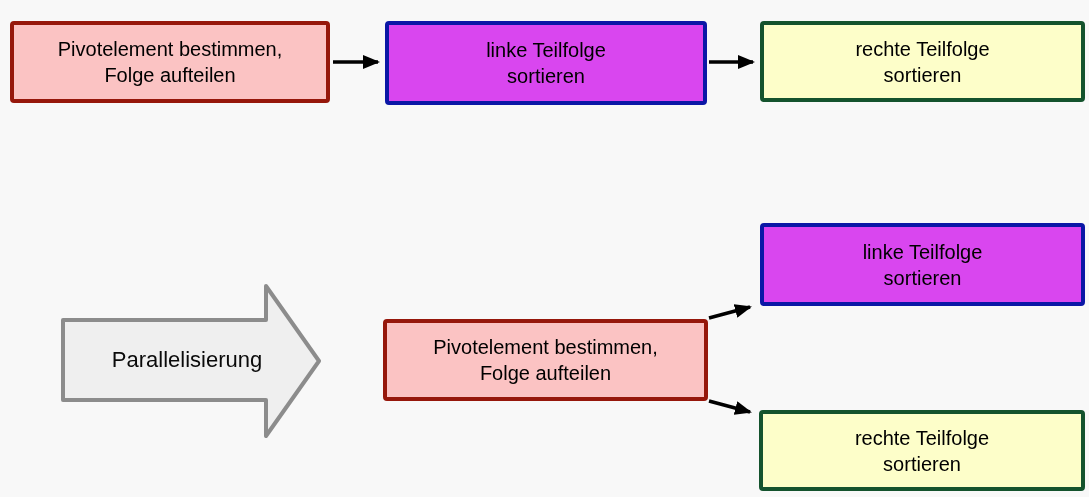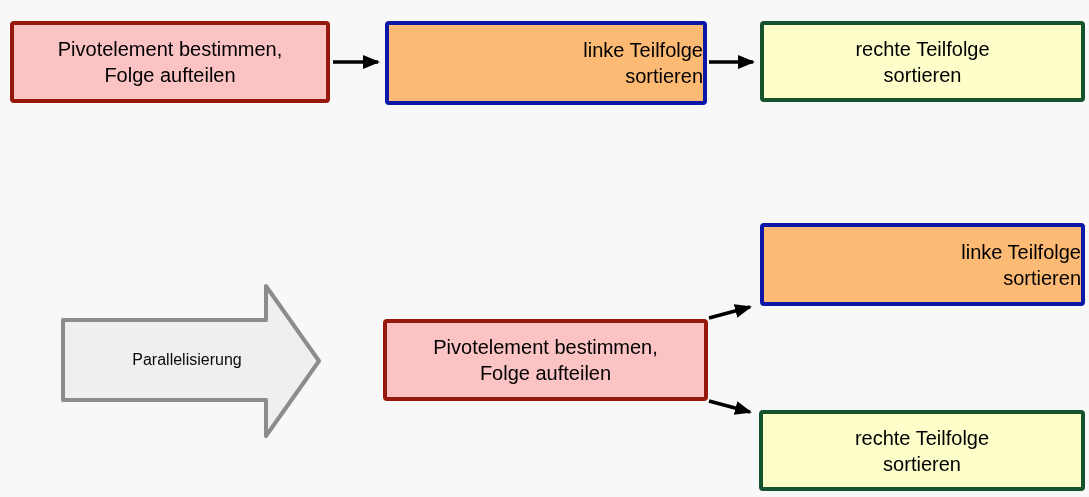--- a/index.html
+++ b/index.html
@@ -33,44 +33,43 @@
     text-align: center;
     font-size: 20px;
     line-height: 26px;
     color: #000000;
   }
   .node.pivot {
     background: #FBC3C3;
     border: 4px solid #96170B;
   }
   .node.leftsort {
-    background: #fdba74;
+    background: #d946ef;
     border: 4px solid #0B17A6;
-    align-items: flex-end;
   }
   .node.rightsort {
     background: #FDFEC9;
     border: 4px solid #14532d;
   }
   .node-seq-pivot  { left: 10px;  top: 21px;  width: 320px; height: 82px; }
   .node-seq-left   { left: 385px; top: 21px;  width: 322px; height: 84px; }
   .node-seq-right  { left: 760px; top: 21px;  width: 325px; height: 81px; }
   .node-par-left   { left: 760px; top: 223px; width: 325px; height: 83px; }
   .node-par-pivot  { left: 383px; top: 319px; width: 325px; height: 82px; }
   .node-par-right  { left: 759px; top: 410px; width: 326px; height: 81px; }
   .transition-label {
     position: absolute;
     left: 63px;
     top: 320px;
     width: 248px;
     height: 80px;
     display: flex;
     align-items: center;
     justify-content: center;
-    font-size: 16px;
+    font-size: 22px;
     color: #0a0a0a;
   }
 </style>
 </head>
 <body>
 
 <div class="stage">
 
   <svg class="arrows-layer" width="1089" height="497" viewBox="0 0 1089 497" xmlns="http://www.w3.org/2000/svg">
     <defs>

